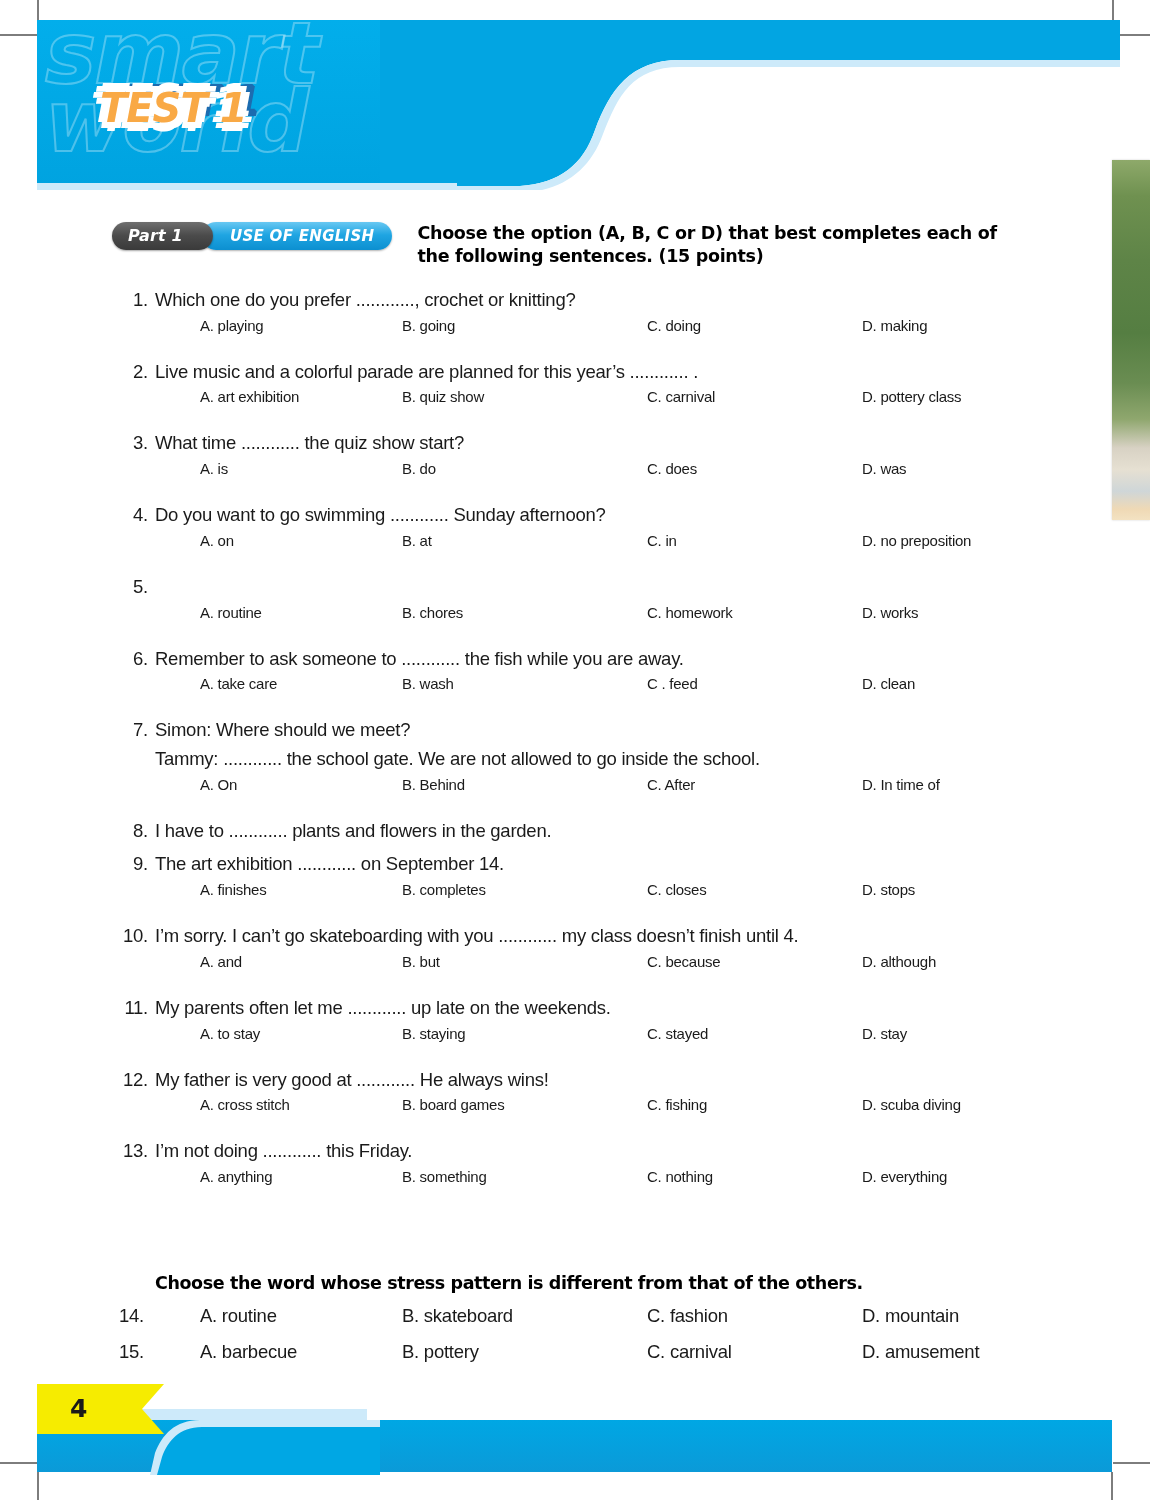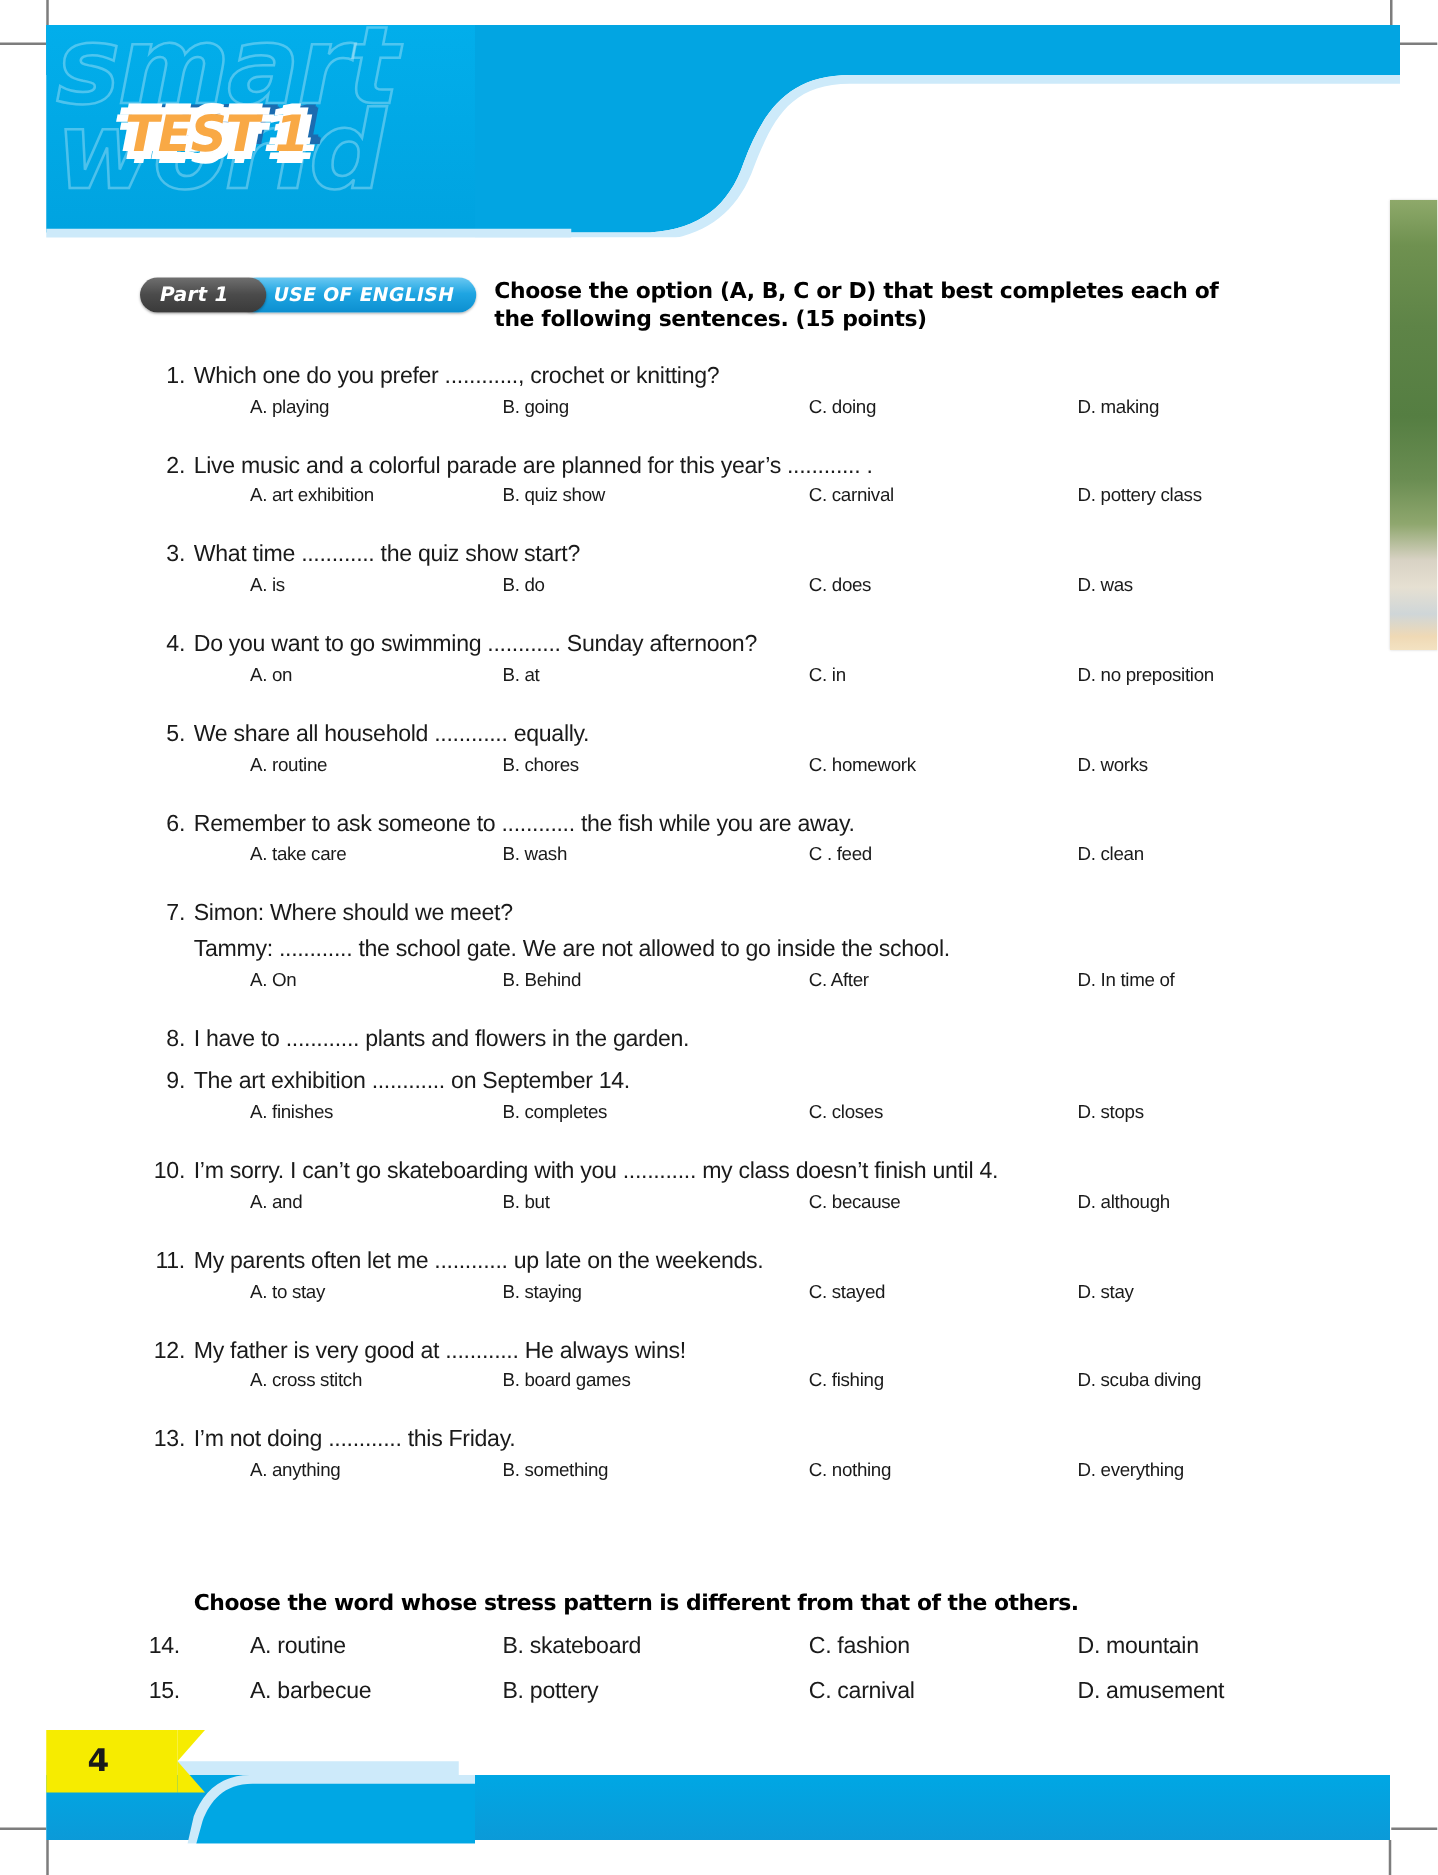--- a/index.html
+++ b/index.html
@@ -78,21 +78,21 @@
       linear-gradient(180deg,
         #8ea96a 0%, #6f9150 10%, #5e8447 28%, #557e42 48%,
         #6a8d52 62%, #8fa76e 72%, #d8d2c4 80%, #e6e0d2 86%,
         #cfd6d8 92%, #efd9b5 97%, #f3e2c2 100%);
     box-shadow:0 0 2px rgba(0,0,0,0.18);
   }
 
   
   .part-row{
     position:absolute;left:112px;top:222px;width:900px;
-    display:flex;align-items:flex-start;gap:0;
+    display:flex;align-items:flex-start;gap:11px;
   }
   .pill-part{
     position:relative;z-index:2;
     background:linear-gradient(180deg,#6f6f6f 0%,#4b4b4b 48%,#3a3a3a 100%);
     color:#ffffff;
     font-family:"DejaVu Sans", sans-serif;
     font-weight:700;font-style:italic;font-size:16px;
     padding:4px 30px 5px 16px;
     border-radius:14px;
     box-shadow:0 1px 2px rgba(0,0,0,.35);
@@ -278,21 +278,20 @@
         <span class="opt opt-a">A. on</span>
         <span class="opt opt-b">B. at</span>
         <span class="opt opt-c">C. in</span>
         <span class="opt opt-d">D. no preposition</span>
       </div>
     </div>
 
     <div class="q">
       <div class="q-stem">
         <span class="q-num">5.</span>
-        <span class="q-text">We share all household ............ equally.</span>
       </div>
       <div class="opts">
         <span class="opt opt-a">A. routine</span>
         <span class="opt opt-b">B. chores</span>
         <span class="opt opt-c">C. homework</span>
         <span class="opt opt-d">D. works</span>
       </div>
     </div>
 
     <div class="q">

